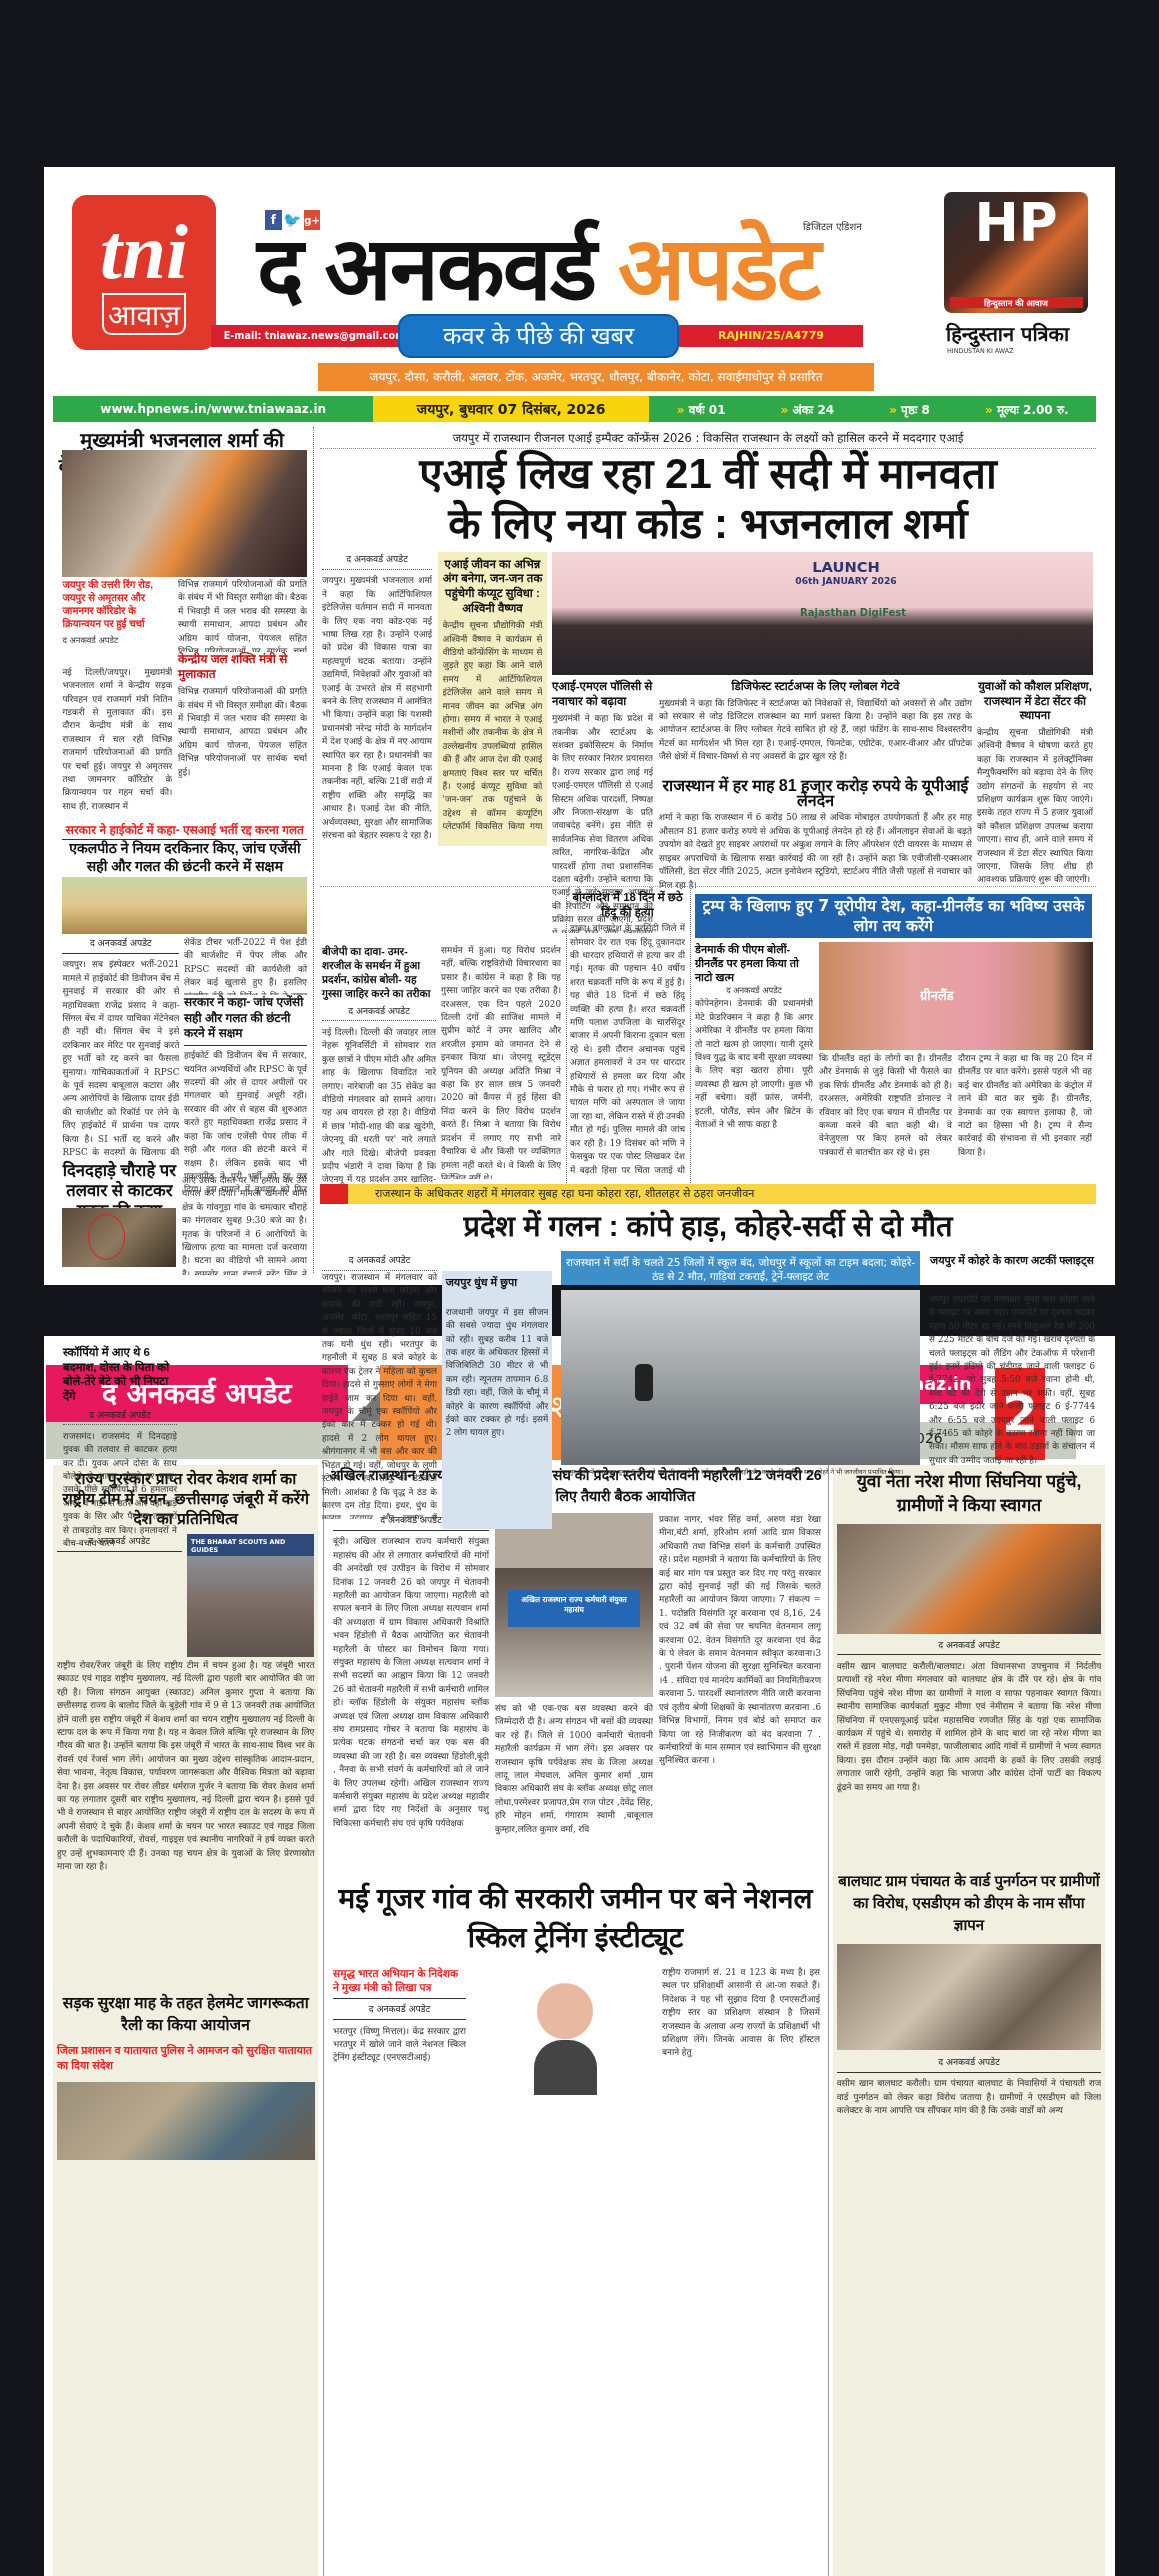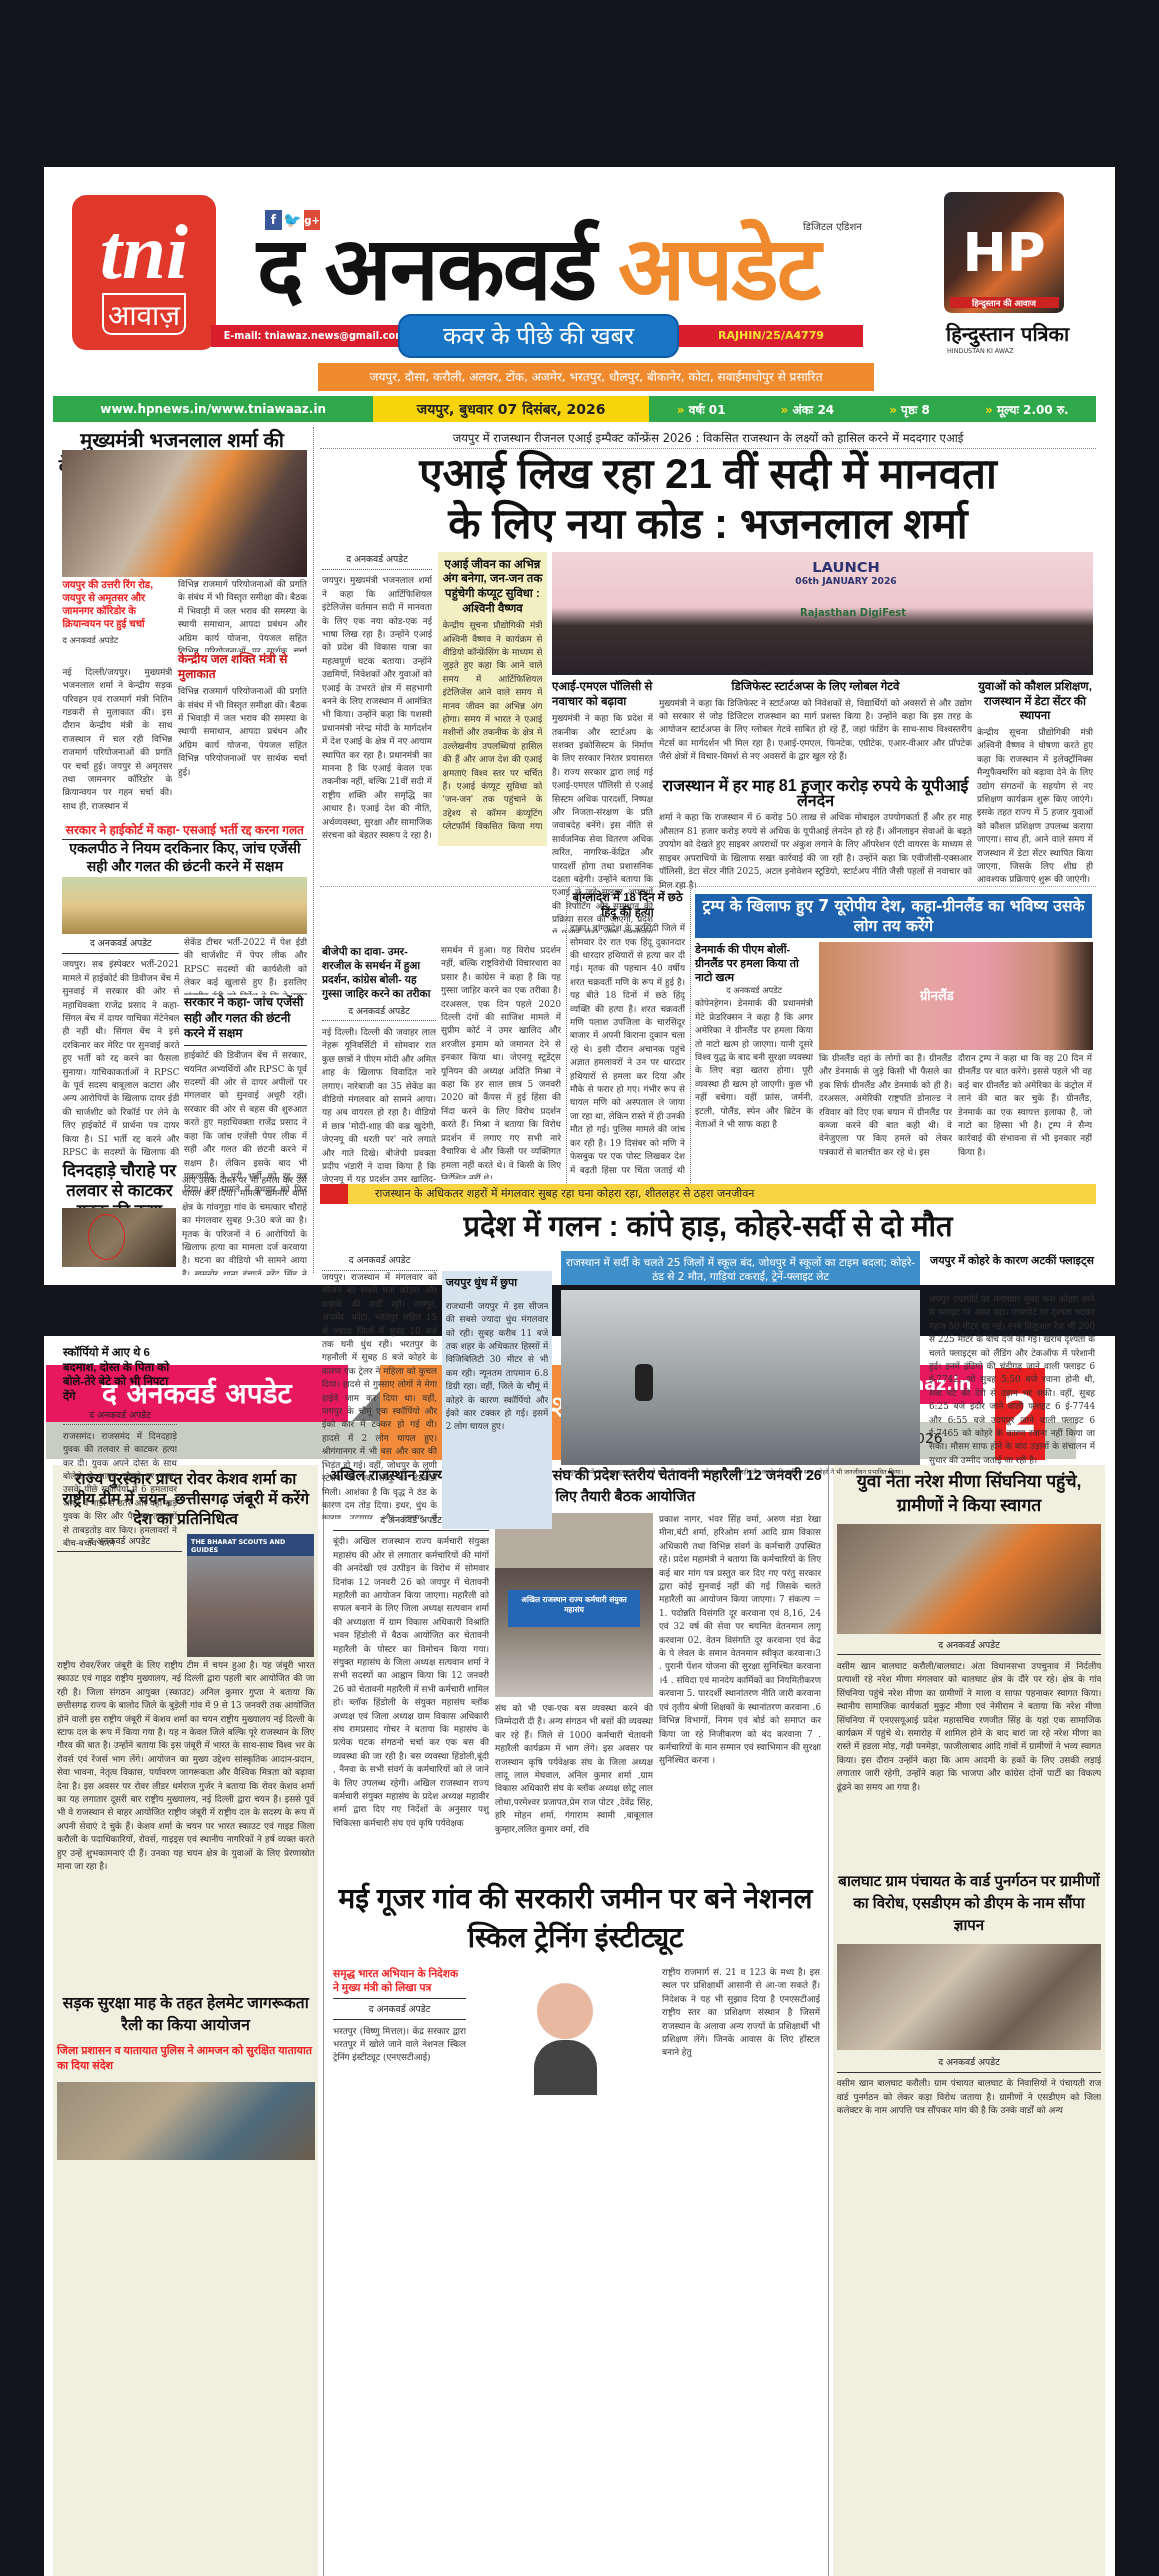--- a/index.html
+++ b/index.html
@@ -21,21 +21,21 @@
 .logo-tni .big{font-family:"Liberation Serif",serif;font-weight:bold;font-style:italic;font-size:79px;line-height:83px}
 .logo-tni .sm{font-size:28px;border:2.8px solid #fff;border-radius:0 0 9.2px 9.2px;padding:0 3.7px;background:#e0392c}
 .social{left:221px;top:43px;display:flex;gap:2.8px}
 .social span{width:16.6px;height:20px;display:flex;align-items:center;justify-content:center;color:#fff;font-weight:bold;font-size:12px}
 .title{left:213px;top:51px;white-space:nowrap;font-family:"Liberation Sans",sans-serif;font-weight:bold;font-size:88px;line-height:101px;letter-spacing:-1.8px}
 .title .a{color:#111}.title .b{color:#f08a2e}
 .digital{left:759px;top:52px;font-size:10px;color:#333}
 .email{left:167px;top:158px;width:207px;height:22px;background:#d91e2e;color:#fff;font-size:9.7px;font-weight:bold;line-height:22px;text-align:center}
 .tagline{left:354px;top:147px;width:281px;height:44px;background:#1976c6;border:2.8px solid #0c5aa6;border-radius:13px;color:#fff;font-size:24px;line-height:39px;text-align:center;font-family:"Liberation Sans",sans-serif}
 .reg{left:635px;top:158px;width:184px;height:22px;background:#d91e2e;color:#f6e033;font-size:11px;font-weight:bold;line-height:22px;text-align:center}
-.hp{left:900px;top:25px;width:120px;height:121px;background:linear-gradient(135deg,#2a2b30,#4a2a20 40%,#d66a30 60%,#222);border-radius:7.4px;display:flex;align-items:center;justify-content:center;color:#fff;font-size:53px;font-weight:bold}
+.hp{left:900px;top:25px;width:144px;height:121px;background:linear-gradient(135deg,#2a2b30,#4a2a20 40%,#d66a30 60%,#222);border-radius:7.4px;display:flex;align-items:flex-start;justify-content:center;color:#fff;font-size:53px;font-weight:bold}
 .hp small{position:absolute;bottom:5.5px;left:5.5px;right:5.5px;background:#c22;font-size:8.3px;text-align:center}
 .hpname{left:902px;top:153px;font-size:20px;font-weight:bold;color:#111;white-space:nowrap}
 .hpsub{left:903px;top:180px;font-size:6.4px;color:#333}
 .cities{left:274px;top:196px;width:556px;height:28px;background:#f08a2e;color:#fff;font-size:12px;line-height:28px;text-align:center}
 .bar{left:9.2px;top:229px;width:1043px;height:26px;background:#2fa84b;display:flex;align-items:center;color:#fff;font-size:12px;font-weight:bold}
 .bar .url{width:320px;text-align:center}
 .bar .date{width:276px;height:26px;background:#f8d40c;color:#222;text-align:center;line-height:26px;font-size:14px}
 .bar .m{flex:1;display:flex;justify-content:space-around;font-weight:bold}
 .bar .m span::before{content:"» ";color:#f8d40c;font-weight:bold}
 
@@ -310,21 +310,21 @@
   <div class="hd" style="font-size:11.5px;line-height:14.7px;text-align:left">स्कॉर्पियो में आए थे 6 बदमाश, दोस्त के पिता को बोले-तेरे बेटे को भी निपटा देंगे</div>
   <div class="by" style="margin-top:3.7px;border-bottom:0.9px dotted #555">द अनकवर्ड अपडेट</div>
   <div class="txt" style="height:129px">राजसमंद। राजसमंद में दिनदहाड़े युवक की तलवार से काटकर हत्या कर दी। युवक अपने दोस्त के साथ बोलेरो से आकर चौराहे पर रुका। उसके पीछे स्कॉर्पियो में 6 हमलावर आए। वे गाड़ी से उतरे और वहां खड़े युवक के सिर और पैर पर तलवारों से ताबड़तोड़ वार किए। हमलावरों ने बीच-बचाव करने</div>
 </div>
 <div class="l1" style="left:320px;top:1270px;width:0"></div>
 <div class="l1" style="left:322px;top:1271px;width:115px">
   <div class="txt" style="height:248px">जयपुर। राजस्थान में मंगलवार को सीजन का सबसे घना कोहरा और कड़ाके की सर्दी रही। जयपुर, अजमेर, कोटा, भरतपुर सहित 15 से ज्यादा जिलों में सुबह 10 बजे तक घनी धुंध रही। भरतपुर के गहनौली में सुबह 8 बजे कोहरे के कारण एक ट्रेलर ने महिला को कुचल दिया। हादसे से गुस्साए लोगों ने मेगा हाईवे जाम कर दिया था। वहीं, जयपुर के चौमूं एक स्कॉर्पियो और ईको कार में टक्कर हो गई थी। हादसे में 2 लोग घायल हुए। श्रीगंगानगर में भी बस और कार की भिड़ंत हो गई। वहीं, जोधपुर के लूणी स्टेशन पर एक साधु की डेडबॉडी मिली। आशंका है कि वृद्ध ने ठंड के कारण दम तोड़ दिया। इधर, धुंध के कारण उदयपुर और जयपुर में एयरलाइंस</div>
 </div>
 <div class="l1 blue-box" style="left:442px;top:1271px;width:110px;height:258px;padding:3.7px">
   <div class="hd" style="font-size:11px;line-height:14px;text-align:left">जयपुर धुंध में छुपा</div>
-  <div class="txt" style="height:221px;margin-top:11px">राजधानी जयपुर में इस सीजन की सबसे ज्यादा धुंध मंगलवार को रही। सुबह करीब 11 बजे तक शहर के अधिकतर हिस्सों में विजिबिलिटी 30 मीटर से भी कम रही। न्यूनतम तापमान 6.8 डिग्री रहा। वहीं, जिले के चौमूं में कोहरे के कारण स्कॉर्पियो और ईको कार टक्कर हो गई। इसमें 2 लोग घायल हुए।</div>
+  <div class="txt" style="height:221px;margin-top:17px">राजधानी जयपुर में इस सीजन की सबसे ज्यादा धुंध मंगलवार को रही। सुबह करीब 11 बजे तक शहर के अधिकतर हिस्सों में विजिबिलिटी 30 मीटर से भी कम रही। न्यूनतम तापमान 6.8 डिग्री रहा। वहीं, जिले के चौमूं में कोहरे के कारण स्कॉर्पियो और ईको कार टक्कर हो गई। इसमें 2 लोग घायल हुए।</div>
 </div>
 <div class="l1" style="left:442px;top:1535px;width:110px">
   <div class="txt" style="height:0"></div>
 </div>
 <div class="img" style="left:561px;top:1290px;width:359px;height:175px;background:linear-gradient(180deg,#cfd2d4,#9ea3a6 50%,#6b7074)">
   <div class="abs" style="left:74px;top:74px;width:18.4px;height:37px;background:#222;border-radius:5.5px"></div>
 </div>
 <div class="l1" style="left:561px;top:1468px;width:359px;font-size:6.4px;color:#333;line-height:9.2px">जयपुर शहर में मंगलवार सुबह 8.30 बजे तक भी सड़कों पर सफेद चादर छाई रही और कड़के की सर्दी के साथ कोहरे ने भी जनजीवन प्रभावित किया।</div>
 <div class="l1" style="left:929px;top:1293px;width:166px">
   <div class="txt" style="height:230px">जयपुर एयरपोर्ट पर मंगलवार सुबह घना कोहरा छाने से फ्लाइट पर असर पड़ा। एयरपोर्ट पर दृश्यता घटकर महज 50 मीटर रह गई। रनवे विजुअल रेंज भी 200 से 225 मीटर के बीच दर्ज की गई। खराब दृश्यता के चलते फ्लाइट्स को लैंडिंग और टेकऑफ में परेशानी हुई। इनमें इंडिगो की चंडीगढ़ जाने वाली फ्लाइट 6 ई-7742, जो सुबह 5:50 बजे रवाना होनी थी, सवा घंटे की देरी से उड़ान भर सकी। वहीं, सुबह 6:25 बजे इंदौर जाने वाली फ्लाइट 6 ई-7744 और 6:55 बजे उदयपुर जाने वाली फ्लाइट 6 ई-7465 को कोहरे के कारण रवाना नहीं किया जा सका। मौसम साफ होने के बाद उड़ानों के संचालन में सुधार की उम्मीद जताई जा रही है।</div>

